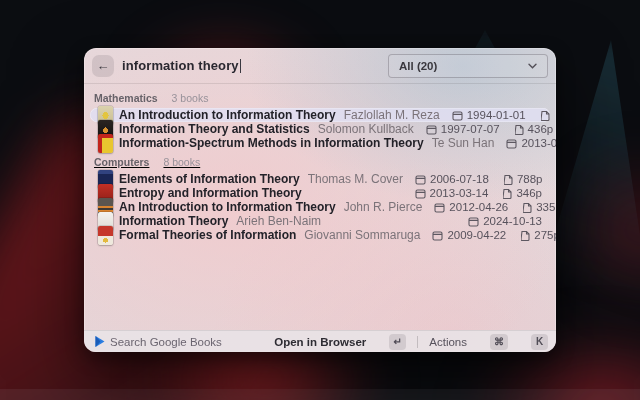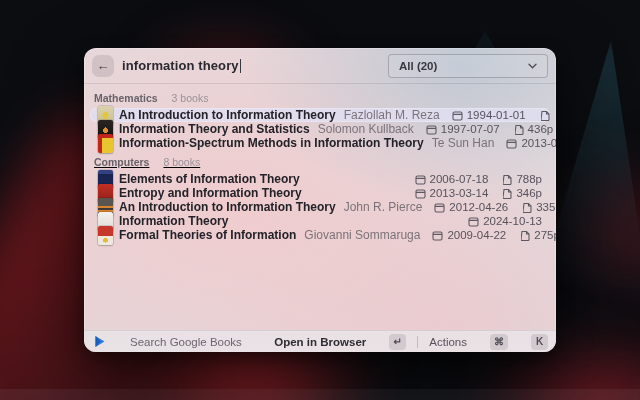--- a/index.html
+++ b/index.html
@@ -79,21 +79,21 @@
   .spacer { flex:1; }
   .meta { display:flex; align-items:center; gap:4px; font-size:11.5px; font-weight:500;
           color:#57525c; white-space:nowrap; }
   .meta + .meta { margin-left:9px; }
   .meta svg { stroke:#5d5861; flex:0 0 auto; }
 
   
   .ftr { flex:0 0 22px; height:22px; display:flex; align-items:center;
          padding:0 8px 0 10px; gap:8px;
          background:rgba(233,228,231,.85); border-top:1px solid rgba(0,0,0,.08); }
-  .src { display:flex; align-items:center; gap:24px; flex:1; }
+  .src { display:flex; align-items:center; gap:4px; flex:1; }
   .src-label { font-size:11.5px; font-weight:500; color:#6b6570; }
   .action { display:flex; align-items:center; gap:23px; cursor:pointer; }
   .action-label { font-size:11.5px; font-weight:700; color:#2e2c33; }
   .action-label.dim { font-weight:500; color:#57525c; }
   .kbd { min-width:17px; height:16px; padding:0 4px; border-radius:4px;
          background:rgba(60,55,65,.13); display:flex; align-items:center; justify-content:center;
          font-size:10px; font-weight:600; color:#514d57; }
   .vdiv { width:1px; height:12px; background:rgba(0,0,0,.16); margin:0 3px; }
 </style>
 </head>
@@ -193,20 +193,21 @@
     </div>
 
     <div class="sec-hdr second">
       <span class="sec-name">Computers</span>
       <span class="sec-count">8 books</span>
     </div>
 
     <div class="row">
       <span class="cover" style="background: linear-gradient(rgb(49, 66, 127) 0px, rgb(49, 66, 127) 22%, rgb(26, 37, 84) 22%);"></span>
       <span class="title">Elements of Information Theory</span>
+      <span class="author">Thomas M. Cover</span>
       <span class="spacer"></span>
       <span class="meta">
         <svg width="11" height="11" viewBox="0 0 11 11" fill="none" stroke-width="1.1">
             <rect x="1" y="2" width="9" height="8" rx="1.5"></rect>
             <line x1="1" y1="4.4" x2="10" y2="4.4"></line>
           </svg>
         <span>2006-07-18</span>
       </span>
       <span class="meta">
         <svg width="9" height="11" viewBox="0 0 9 11" fill="none" stroke-width="1.1">
@@ -254,20 +255,21 @@
             <path d="M1 1.5 h4.5 L8 4 v5.5 a1 1 0 0 1 -1 1 h-6 a1 1 0 0 1 -1 -1 z"></path>
             <path d="M5.5 1.5 v2.5 h2.5"></path>
           </svg>
         <span>335p</span>
       </span>
     </div>
 
     <div class="row">
       <span class="cover" style="background: linear-gradient(rgb(244, 242, 238), rgb(222, 218, 211));"></span>
       <span class="title">Information Theory</span>
+      <span class="author">Arieh Ben-Naim</span>
       <span class="spacer"></span>
       <span class="meta">
         <svg width="11" height="11" viewBox="0 0 11 11" fill="none" stroke-width="1.1">
             <rect x="1" y="2" width="9" height="8" rx="1.5"></rect>
             <line x1="1" y1="4.4" x2="10" y2="4.4"></line>
           </svg>
         <span>2024-10-13</span>
       </span>
 
     </div>

